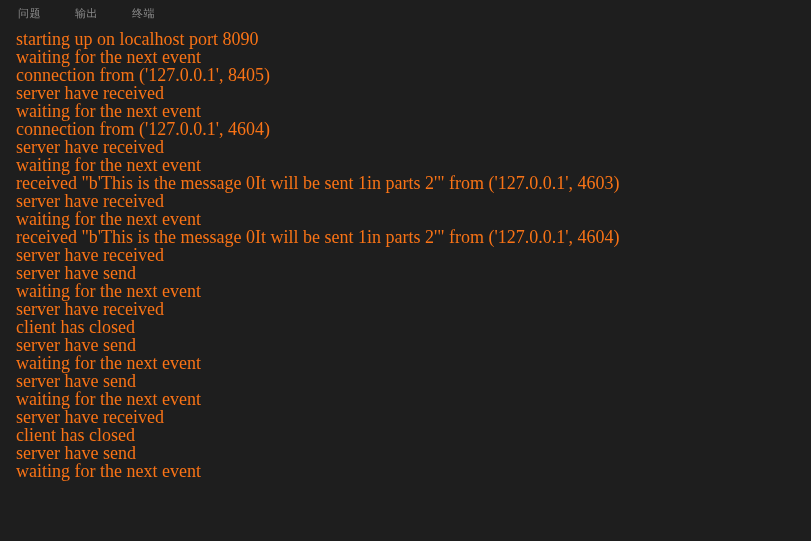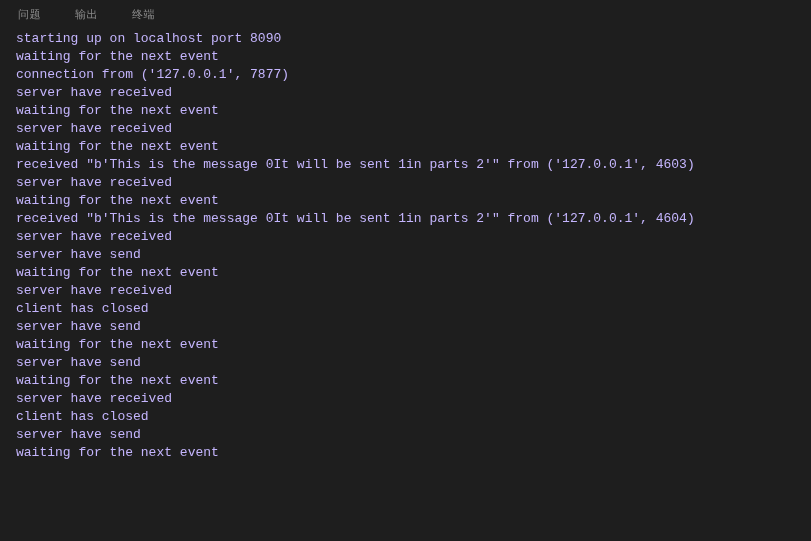--- a/index.html
+++ b/index.html
@@ -26,20 +26,21 @@
 
   
   #tabbar {
     height: 28px;
     min-height: 28px;
     background: #1e1e1e;
     display: flex;
     padding-left: 8px;
     box-sizing: border-box;
     user-select: none;
+    font-family: Liberation Mono, monospace;
   }
   .tab {
     position: relative;
     height: 28px;
     display: flex;
     align-items: center;
     padding: 0 10px;
     margin-right: 14px;
     font-size: 11px;
     line-height: 28px;
@@ -62,46 +63,47 @@
   }
 
   
   #console {
     flex: 1;
     overflow: hidden;
     padding: 2px 0 0 16px;
     box-sizing: border-box;
   }
   .logline {
-    font-family: Liberation Mono, monospace;
-    font-size: 13px;
+    font-family: Liberation Serif, serif;
+    font-size: 18px;
     line-height: 18px;
     height: 18px;
-    color: #c4b5fd;
+    color: #f97316;
     white-space: pre;
     letter-spacing: 0px;
   }
 </style>
 </head>
 <body>
 
 <div id="panel">
 
   <div id="tabbar">
       <div class="tab">问题</div>
       <div class="tab">输出</div>
       <div class="tab">终端</div>
     </div>
 
   <div id="console">
       <div class="logline">starting up on localhost port 8090</div>
       <div class="logline">waiting for the next event</div>
-      <div class="logline">connection from ('127.0.0.1', 7877)</div>
+      <div class="logline">connection from ('127.0.0.1', 8405)</div>
       <div class="logline">server have received</div>
       <div class="logline">waiting for the next event</div>
+      <div class="logline">connection from ('127.0.0.1', 4604)</div>
       <div class="logline">server have received</div>
       <div class="logline">waiting for the next event</div>
       <div class="logline">received "b'This is the message 0It will be sent 1in parts 2'" from ('127.0.0.1', 4603)</div>
       <div class="logline">server have received</div>
       <div class="logline">waiting for the next event</div>
       <div class="logline">received "b'This is the message 0It will be sent 1in parts 2'" from ('127.0.0.1', 4604)</div>
       <div class="logline">server have received</div>
       <div class="logline">server have send</div>
       <div class="logline">waiting for the next event</div>
       <div class="logline">server have received</div>

